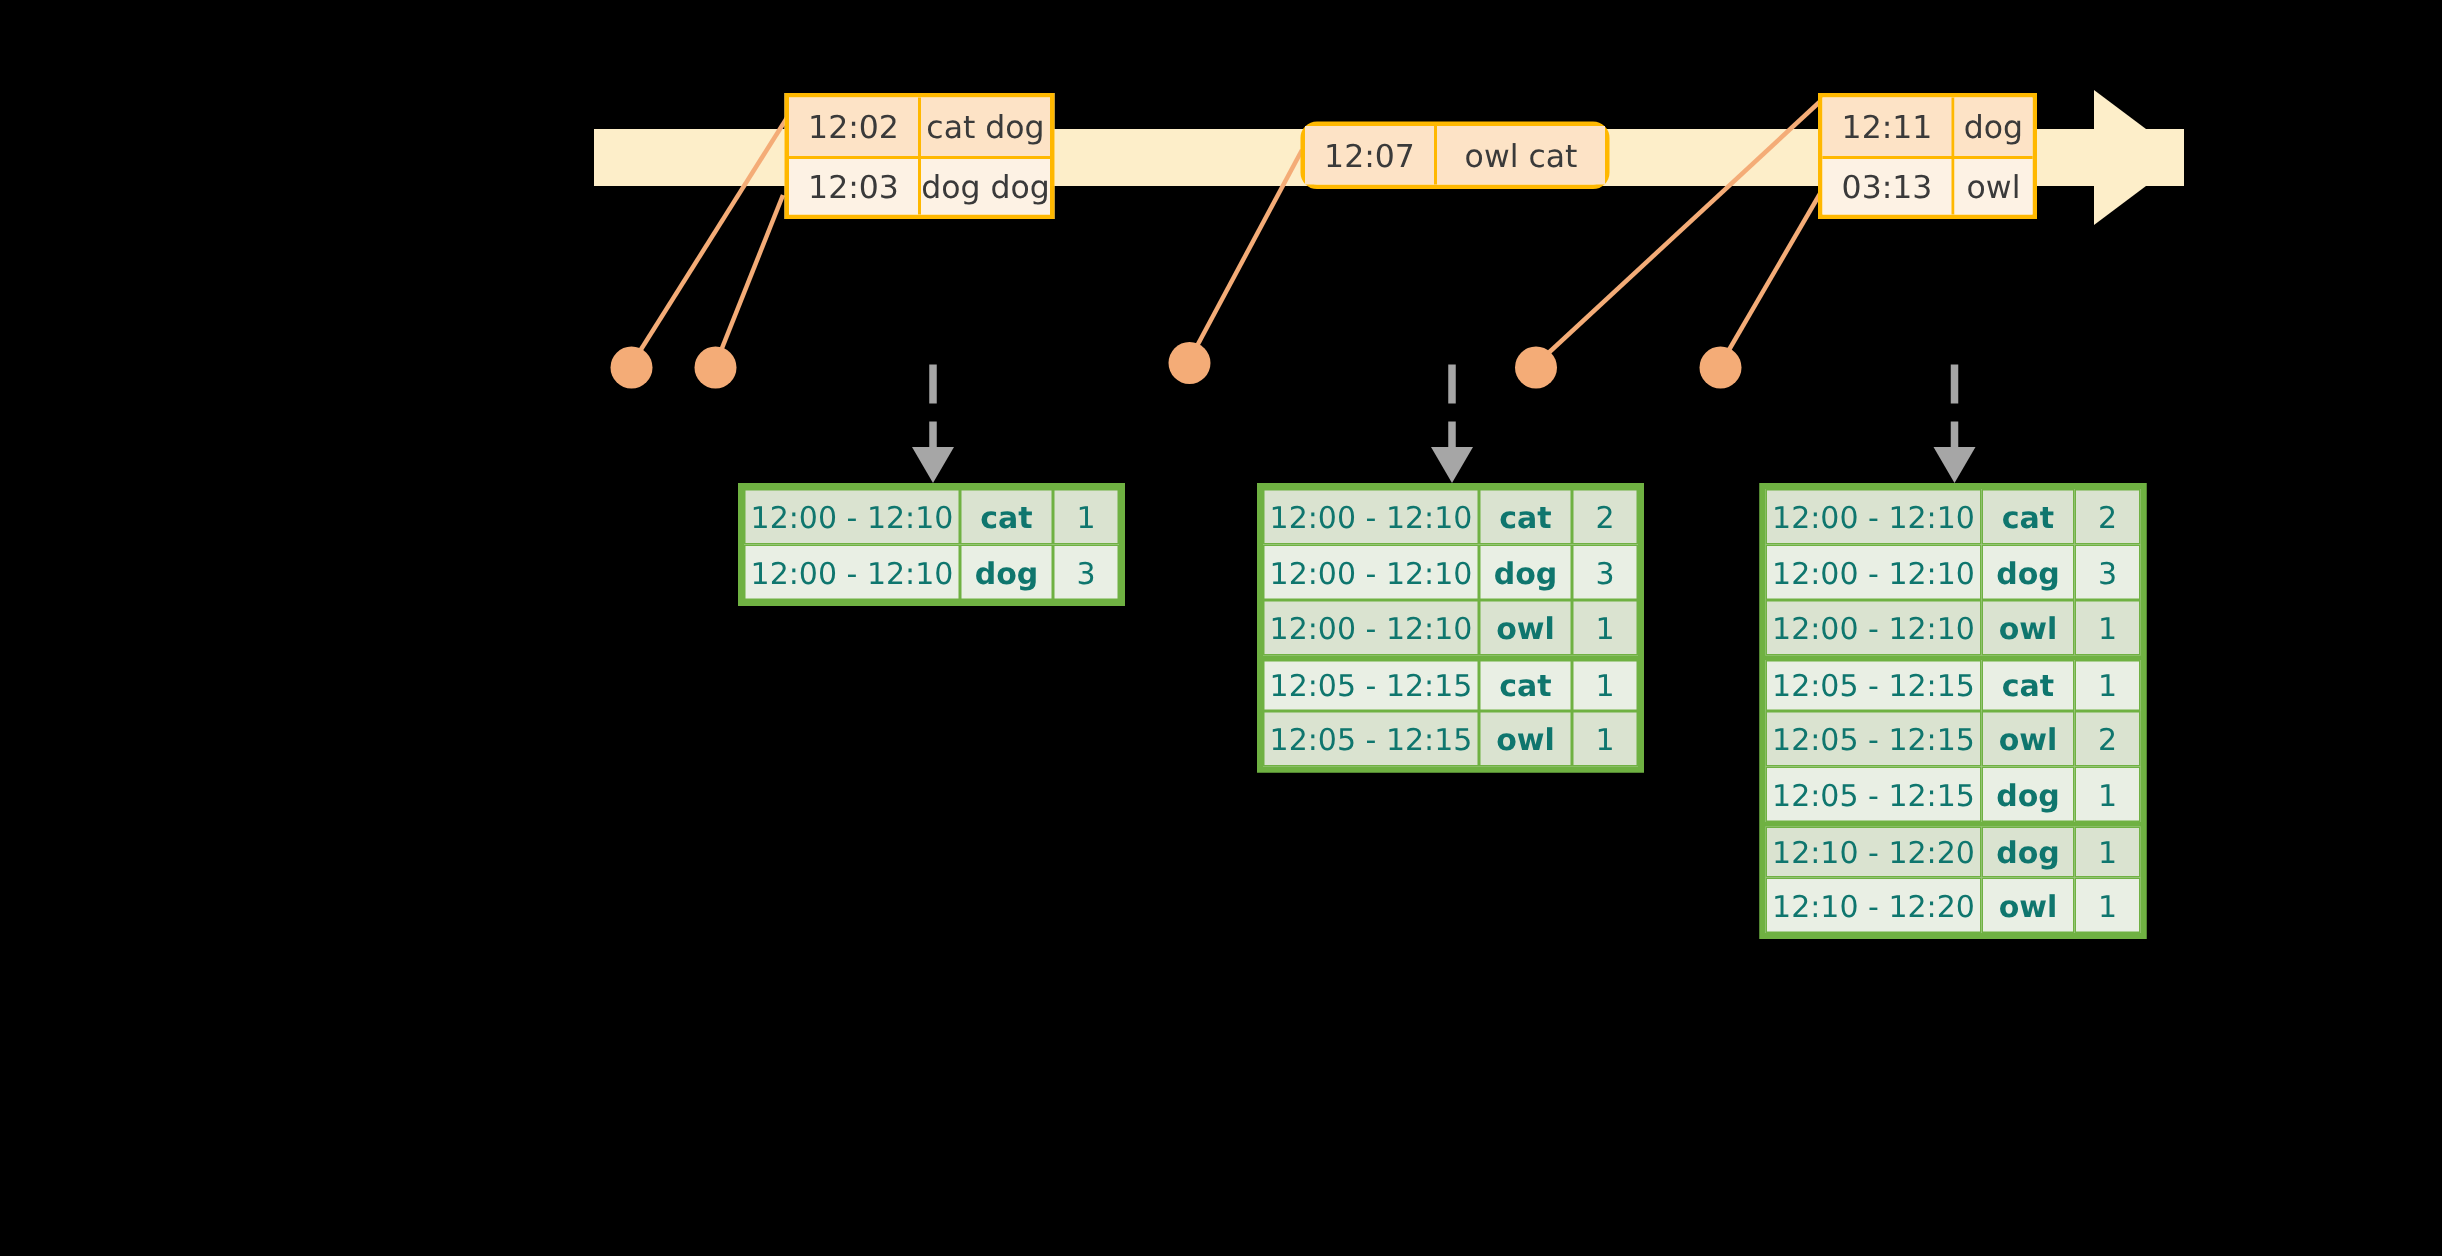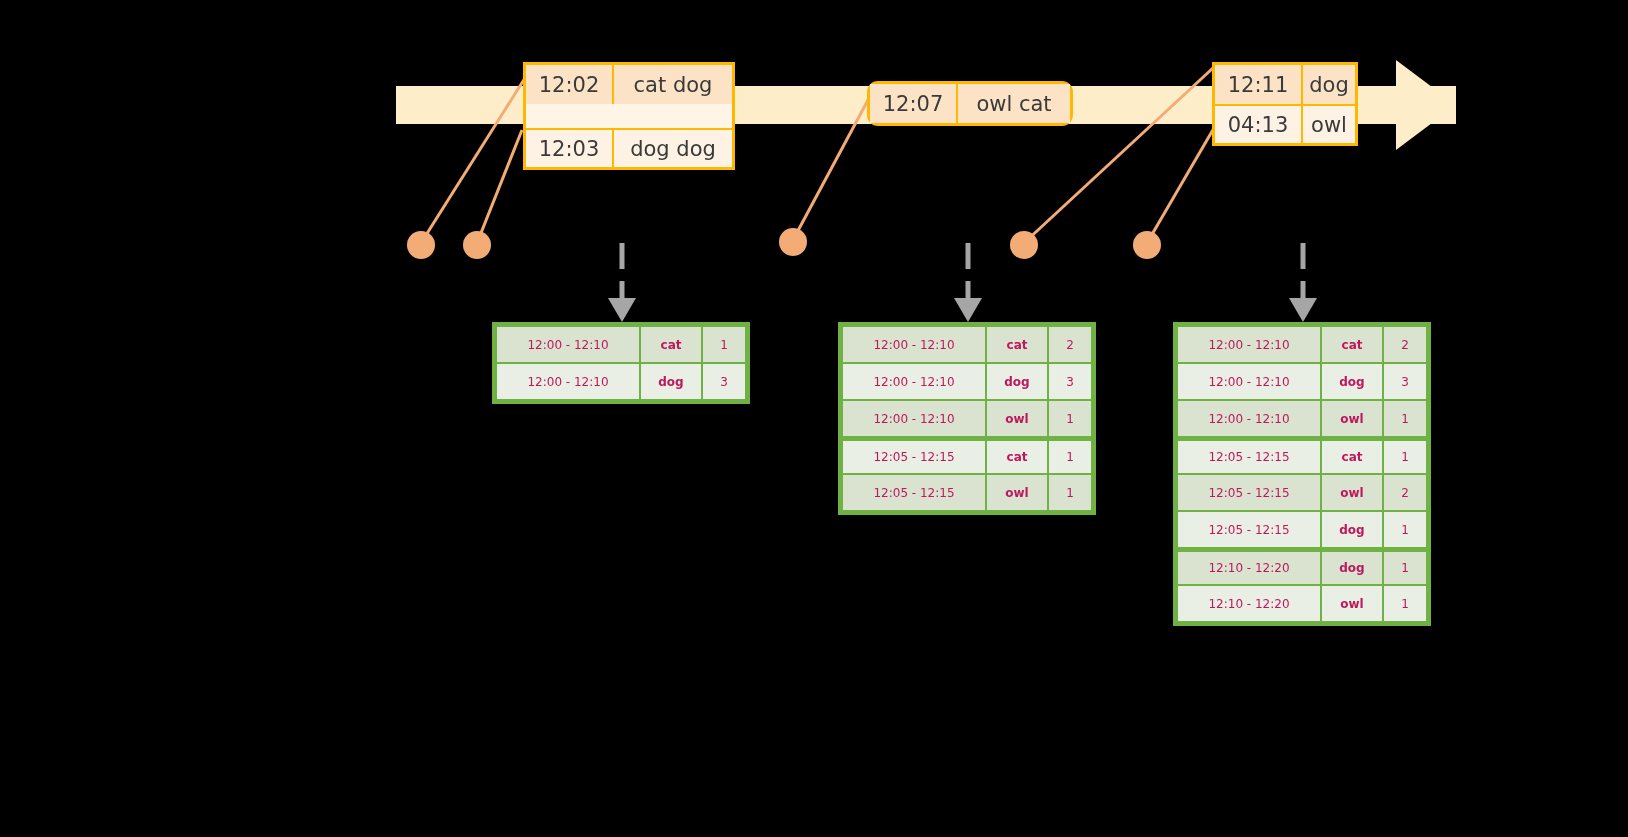--- a/index.html
+++ b/index.html
@@ -33,21 +33,21 @@
   
   .res-table{
     position:absolute;
     border:4px solid #6fb142;
     box-sizing:border-box;
     background:#6fb142;
   }
   .r-row{display:flex;box-sizing:border-box;height:37px;}
   .r-cell{
     display:flex;align-items:center;justify-content:center;
-    font-size:12px;color:#be185d;box-sizing:border-box;
+    font-size:20px;color:#0f766e;box-sizing:border-box;
     border:1px solid #6fb142;white-space:nowrap;
   }
   .r-row.a .r-cell{background:#dae3d0;}
   .r-row.b .r-cell{background:#e9efe4;}
   .r-row.gap{border-top:3px solid #6fb142;}
   .c-win{width:144px;}
   .c-key{width:62px;font-weight:bold;}
   .c-cnt{width:44px;}
 </style>
 </head>
@@ -86,21 +86,21 @@
         <line x1="968" y1="243" x2="968" y2="303" stroke-dasharray="26,12"></line>
         <polygon points="954,298 982,298 968,322" stroke="none"></polygon>
       </g>
       <g>
         <line x1="1303" y1="243" x2="1303" y2="303" stroke-dasharray="26,12"></line>
         <polygon points="1289,298 1317,298 1303,322" stroke="none"></polygon>
       </g>
     </g>
   </svg>
 
-  <div class="ev-box" style="left:523px;top:62px;width:212px;gap:24px;">
+  <div class="ev-box" style="left:523px;top:62px;width:180px;">
     <div class="ev-row shade">
       <div class="ev-cell time">12:02</div>
       <div class="ev-cell val">cat dog</div>
     </div>
     <div class="ev-row plain">
       <div class="ev-cell time">12:03</div>
       <div class="ev-cell val">dog dog</div>
     </div>
   </div>
 
@@ -110,21 +110,21 @@
       <div class="ev-cell val">owl cat</div>
     </div>
   </div>
 
   <div class="ev-box" style="left:1212px;top:62px;width:146px;">
     <div class="ev-row shade">
       <div class="ev-cell time">12:11</div>
       <div class="ev-cell val">dog</div>
     </div>
     <div class="ev-row plain">
-      <div class="ev-cell time">04:13</div>
+      <div class="ev-cell time">03:13</div>
       <div class="ev-cell val">owl</div>
     </div>
   </div>
 
   <div class="res-table" style="left:492px;top:322px;">
       <div class="r-row a">
         <div class="r-cell c-win">12:00 - 12:10</div>
         <div class="r-cell c-key">cat</div>
         <div class="r-cell c-cnt">1</div>
       </div>

